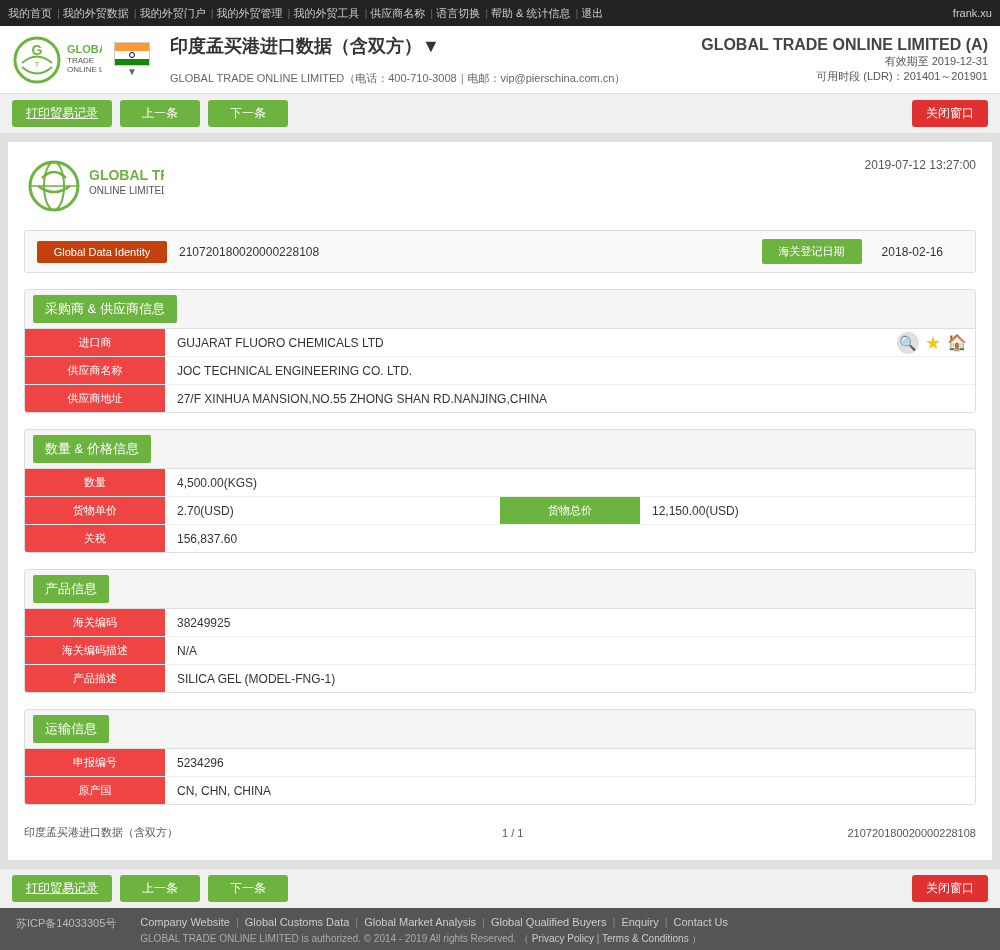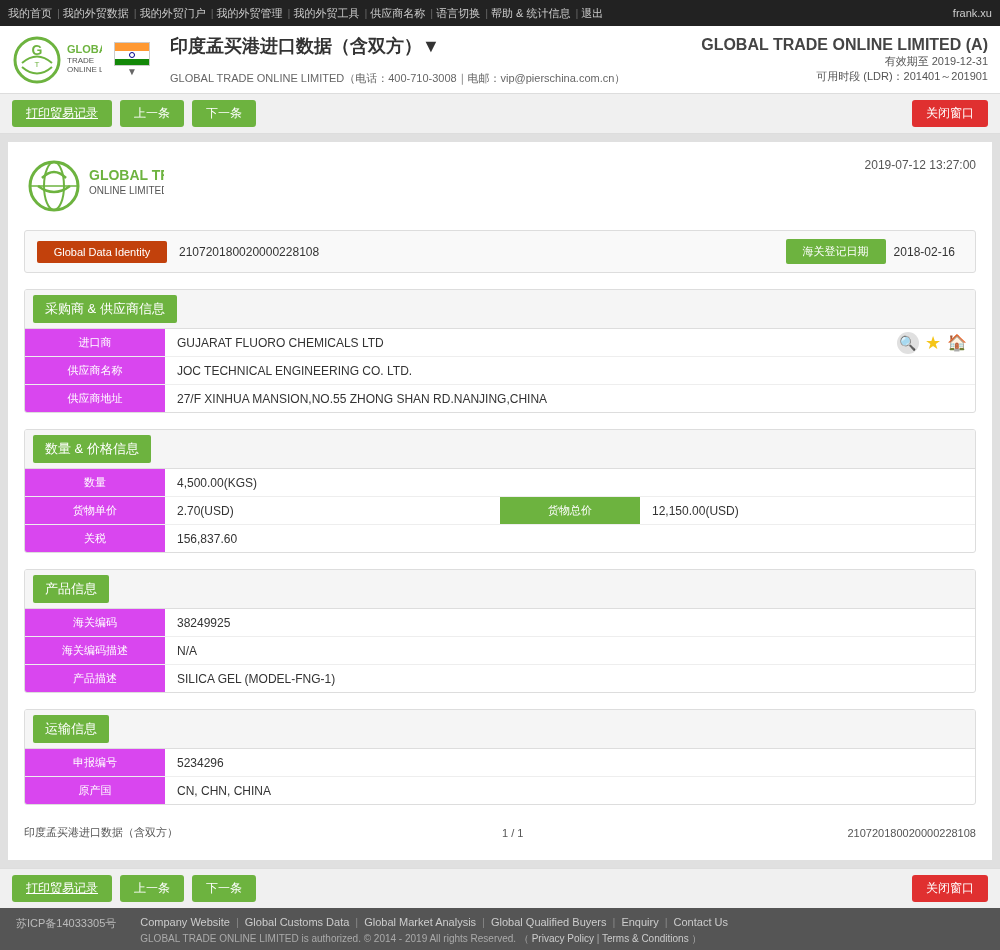--- a/index.html
+++ b/index.html
@@ -57,21 +57,21 @@
       padding: 5px 14px;
       border-radius: 3px;
       cursor: pointer;
       font-size: 12px;
       text-decoration: underline;
     }
     .btn-nav {
       background: #6db33f;
       color: #fff;
       border: none;
-      padding: 5px 14px;
+      padding: 5px 22px;
       border-radius: 3px;
       cursor: pointer;
       font-size: 12px;
     }
     .btn-red {
       background: #e03030;
       color: #fff;
       border: none;
       padding: 5px 14px;
       border-radius: 3px;
@@ -90,21 +90,21 @@
     }
     .doc-logo { display: flex; flex-direction: column; align-items: center; }
     .doc-date { font-size: 12px; color: #555; text-align: center; }
     .info-row {
       display: flex;
       align-items: center;
       border-bottom: 1px solid #eee;
     }
     .info-row:last-child { border-bottom: none; }
     .info-label {
-      background: #d946ef;
+      background: #ef4444;
       color: #fff;
       padding: 6px 10px;
       width: 140px;
       min-width: 140px;
       font-size: 11px;
       text-align: center;
     }
     .info-value {
       padding: 6px 12px;
       font-size: 12px;
@@ -133,21 +133,21 @@
     .gdi-value { padding: 0 12px; font-size: 12px; flex: 1; }
     .customs-label {
       background: #6db33f;
       color: #fff;
       padding: 5px 10px;
       font-size: 11px;
       border-radius: 2px;
       min-width: 100px;
       text-align: center;
     }
-    .customs-value { padding: 0 8px; font-size: 12px; }
+    .customs-value { padding: 0 20px; font-size: 12px; }
 
     
     .section-header {
       background: #6db33f;
       color: #fff;
       padding: 5px 12px;
       font-size: 13px;
       border-radius: 2px;
       display: inline-block;
       margin-bottom: 0;

